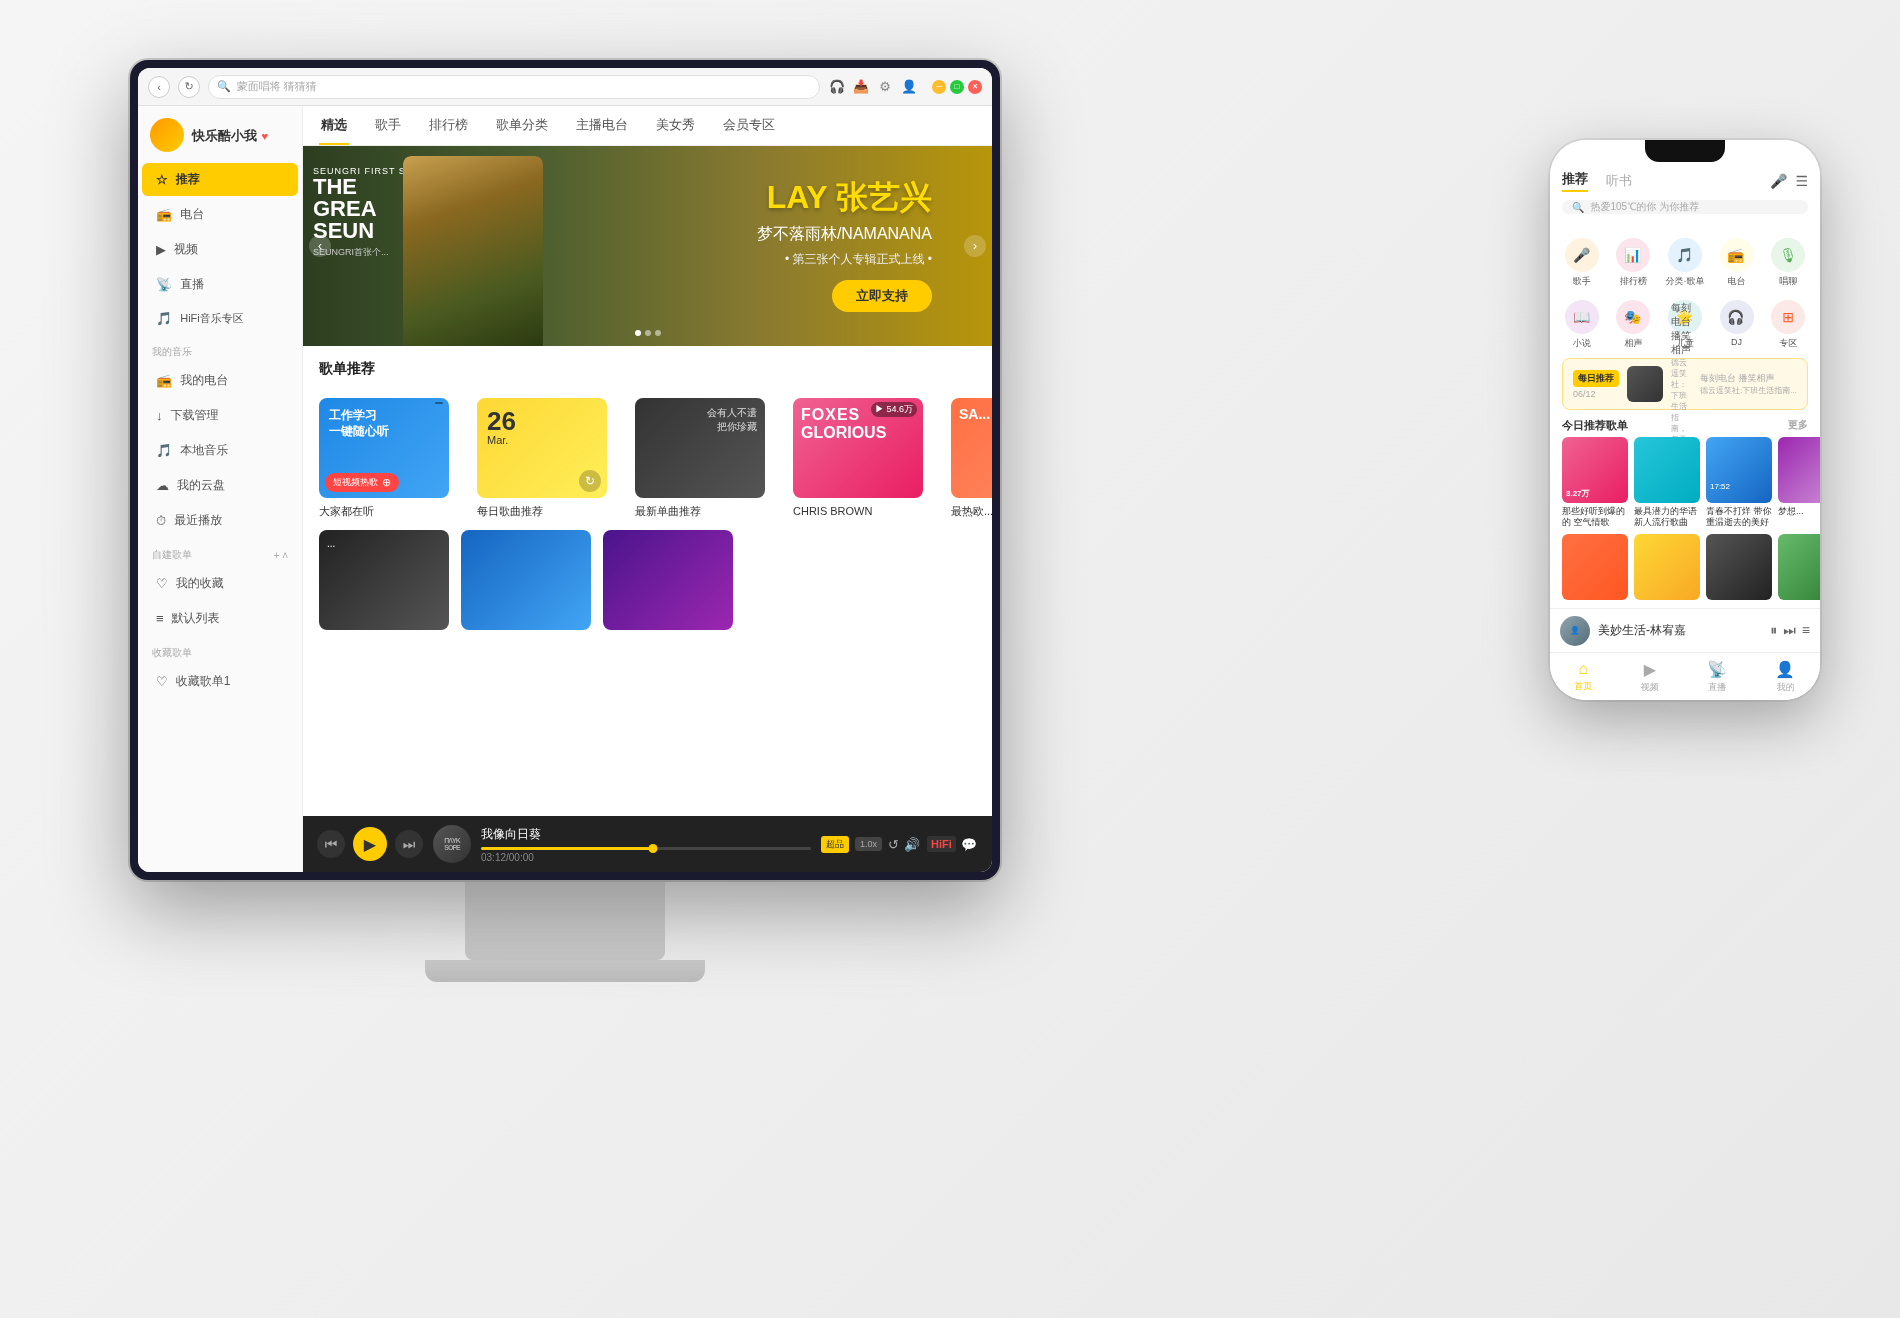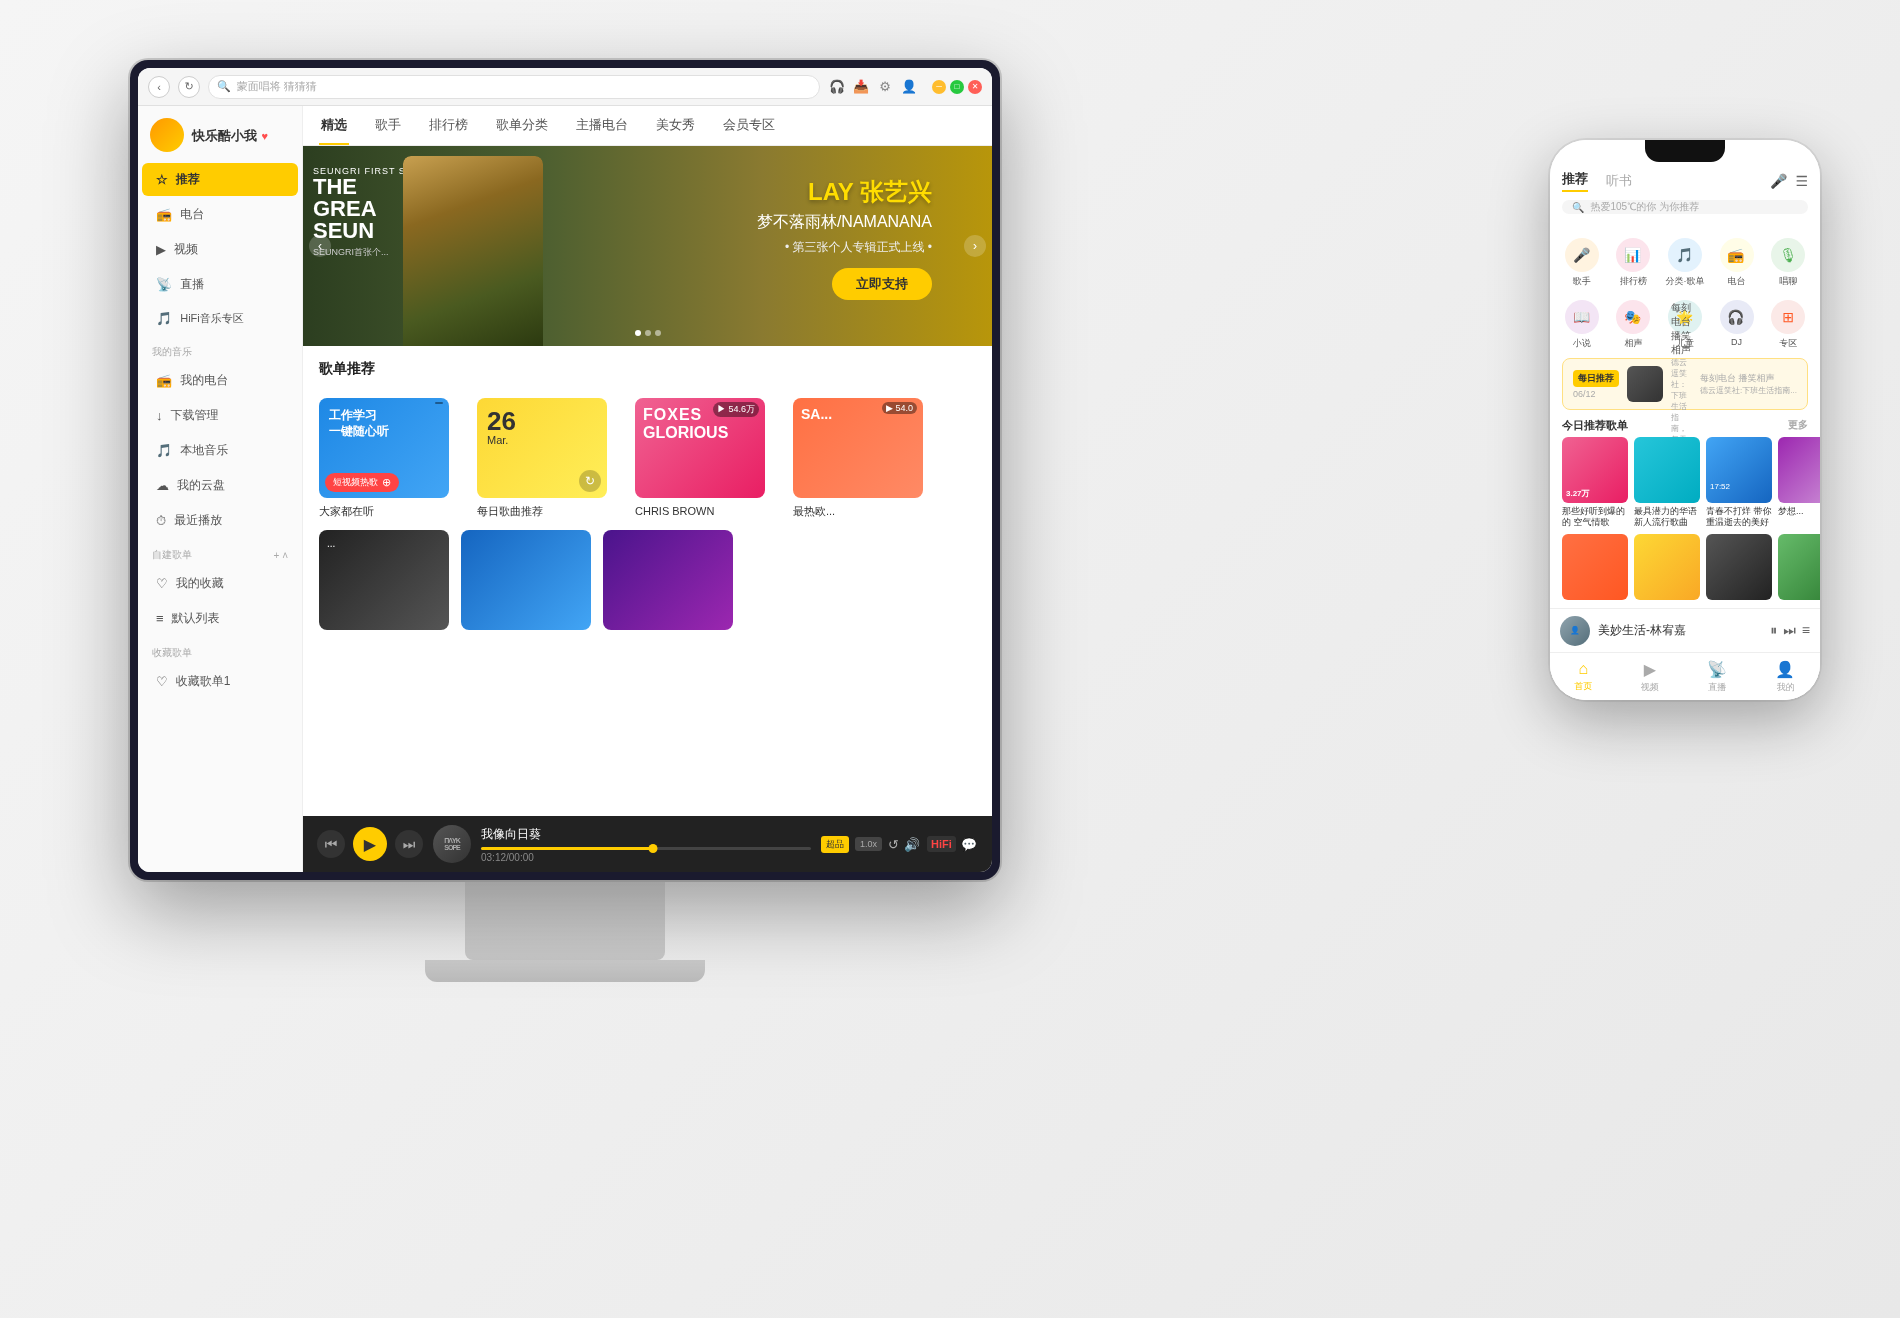--- a/index.html
+++ b/index.html
@@ -200,21 +200,21 @@
       height: 200px;
       background: linear-gradient(to right, #2c3e20, #4a5e30, #8a7a30, #b8960a);
       overflow: hidden;
     }
     .banner-text-area {
       position: absolute;
       right: 60px; top: 30px;
       text-align: right;
     }
     .banner-artist {
-      font-size: 24px; font-weight: 700; color: #ffdd00;
+      font-size: 32px; font-weight: 700; color: #ffdd00;
       text-shadow: 0 2px 4px rgba(0,0,0,0.3);
     }
     .banner-song { font-size: 16px; color: #fff; margin-top: 4px; }
     .banner-sub { font-size: 12px; color: #eee; margin-top: 6px; }
     .banner-btn {
       margin-top: 12px;
       background: #ffcc00;
       color: #333;
       border: none;
       padding: 7px 24px;
@@ -720,20 +720,28 @@
                       <div style="font-size:26px; font-weight:900; line-height:1;">26</div>
                       <div style="font-size:11px;">Mar.</div>
                     </div>
                     <div style="position:absolute;bottom:6px;right:6px;">
                       <div style="background:rgba(0,0,0,0.2);border-radius:50%;width:22px;height:22px;display:flex;align-items:center;justify-content:center;color:#fff;font-size:12px;">↻</div>
                     </div>
                   </div>
                   <div class="card-title">每日歌曲推荐</div>
                 </div>
 
+                <div class="playlist-card">
+                  <div class="card-cover card-dark">
+                    <div style="padding:8px; color:#fff;">
+                      <div style="font-size:10px; line-height:1.4; text-align:right; opacity:0.8;">会有人不遗<br>把你珍藏</div>
+                    </div>
+                  </div>
+                  <div class="card-title">最新单曲推荐</div>
+                </div>
 
                 <div class="playlist-card">
                   <div class="card-cover" style="background: linear-gradient(135deg, #f06292, #e91e63);">
                     <div style="padding:8px;color:#fff;">
                       <div style="font-size:16px;font-weight:700;letter-spacing:1px;">FOXES</div>
                       <div style="font-size:16px;font-weight:900;">GLORIOUS</div>
                     </div>
                     <div class="play-count">▶ 54.6万</div>
                   </div>
                   <div class="card-title">CHRIS BROWN</div>

